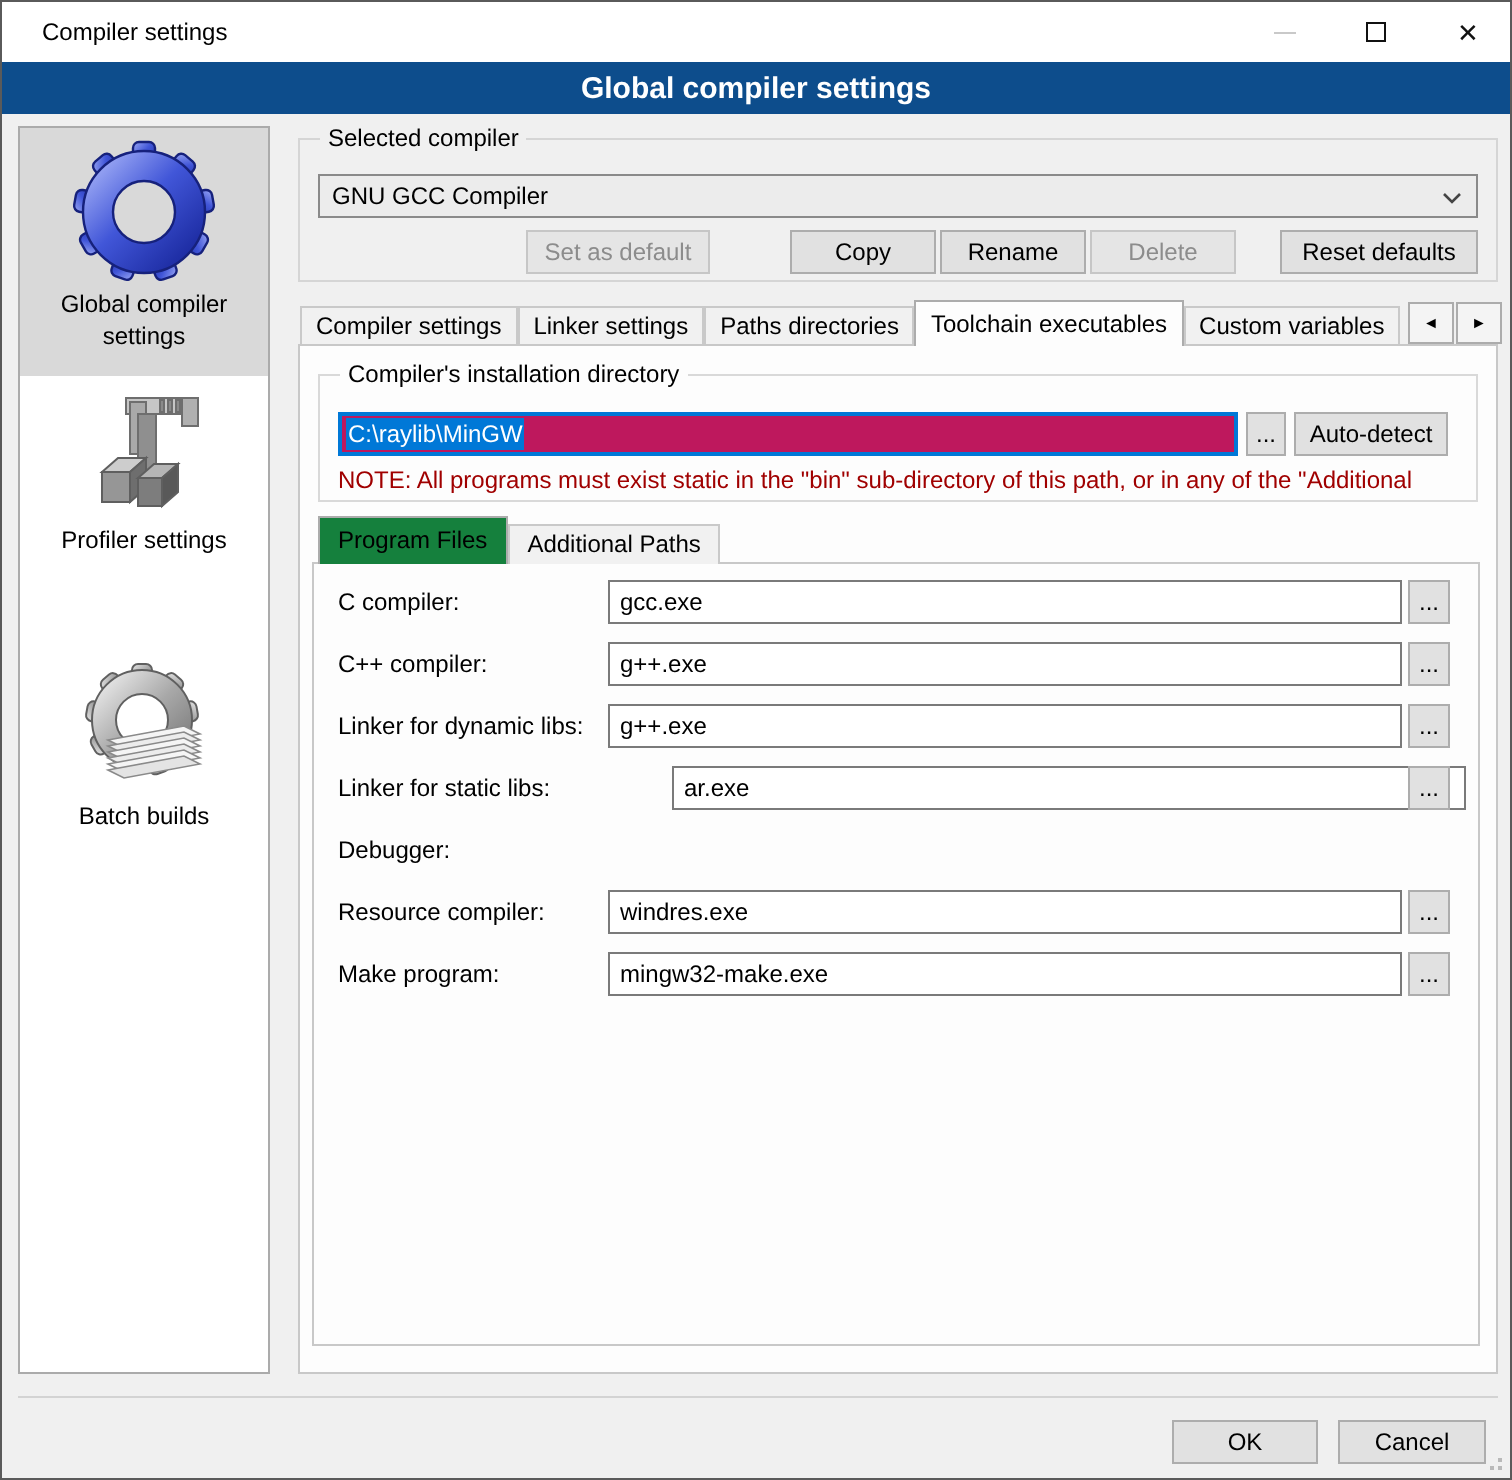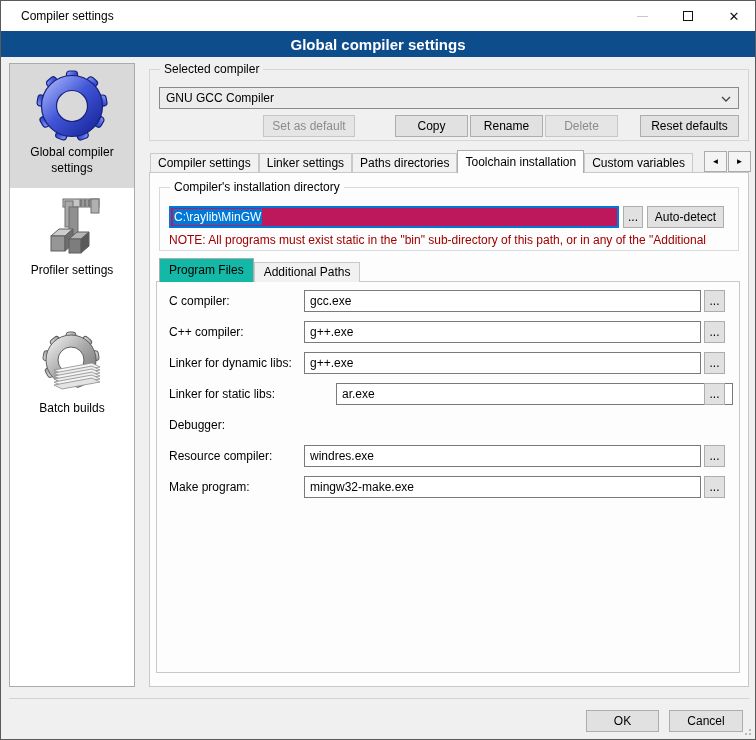--- a/index.html
+++ b/index.html
@@ -50,21 +50,21 @@
 
   
   .pathfield { position:absolute; left:168px; top:205px; width:450px; height:22px; background:#be185d; border:1px solid #0078D7; box-shadow:inset 0 0 0 1px #0078D7; display:flex; align-items:center; padding:0 3px; }
   .selhl { background:#0078D7; color:#FFFFFF; padding:1px 1px; }
 
   .note { position:absolute; left:168px; top:232px; width:562px; color:#A00000; white-space:nowrap; overflow:hidden; }
 
   
   .subtabs { position:absolute; left:158px; top:257px; height:24px; display:flex; align-items:flex-end; z-index:2; }
   .subtab { height:20px; line-height:19px; padding:0 9px; background:#F1F1F1; border:1px solid #C9C9C9; border-bottom:none; }
-  .subtab.sel { height:24px; line-height:23px; background:#14b8a6; border-color:#ACACAC; }
+  .subtab.sel { height:24px; line-height:23px; background:#15803d; border-color:#ACACAC; }
   .subpanel { position:absolute; left:155px; top:280px; width:584px; height:392px; border:1px solid #C8C8C8; background:#FDFDFD; }
 
   .rowlabel { position:absolute; left:168px; width:132px; line-height:22px; }
 
   
   .divider { position:absolute; left:8px; top:697px; width:740px; height:1px; background:#D3D3D3; }
   .grip { position:absolute; right:4px; bottom:4px; width:8px; height:8px; }
   .grip i { position:absolute; width:2px; height:2px; background:#B9B9B9; }
 </style>
 </head>
@@ -188,21 +188,21 @@
   <div class="btn disabled" style="left:262px;top:114px;width:92px">Set as default</div>
   <div class="btn" style="left:394px;top:114px;width:73px">Copy</div>
   <div class="btn" style="left:469px;top:114px;width:73px">Rename</div>
   <div class="btn disabled" style="left:544px;top:114px;width:73px">Delete</div>
   <div class="btn" style="left:639px;top:114px;width:99px">Reset defaults</div>
 
   <div class="tabstrip">
     <span class="tab">Compiler settings</span>
     <span class="tab">Linker settings</span>
     <span class="tab">Paths directories</span>
-    <span class="tab sel">Toolchain installation</span>
+    <span class="tab sel">Toolchain executables</span>
     <span class="tab">Custom variables</span>
 
   </div>
   <div class="tab-arrow" style="left:703px">◄</div>
   <div class="tab-arrow" style="left:727px">►</div>
 
   <div class="tabpage"></div>
 
   <div class="groupbox" style="left:158px;top:186px;width:580px;height:64px;border-color:#D9D9D9">
     <span class="legend onpage">Compiler's installation directory</span>

